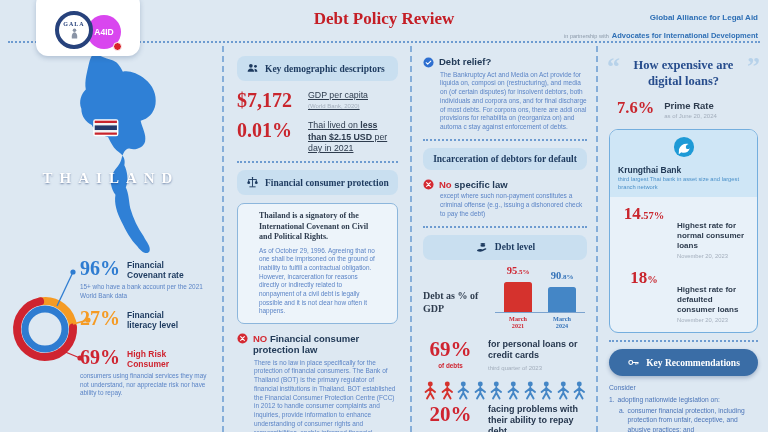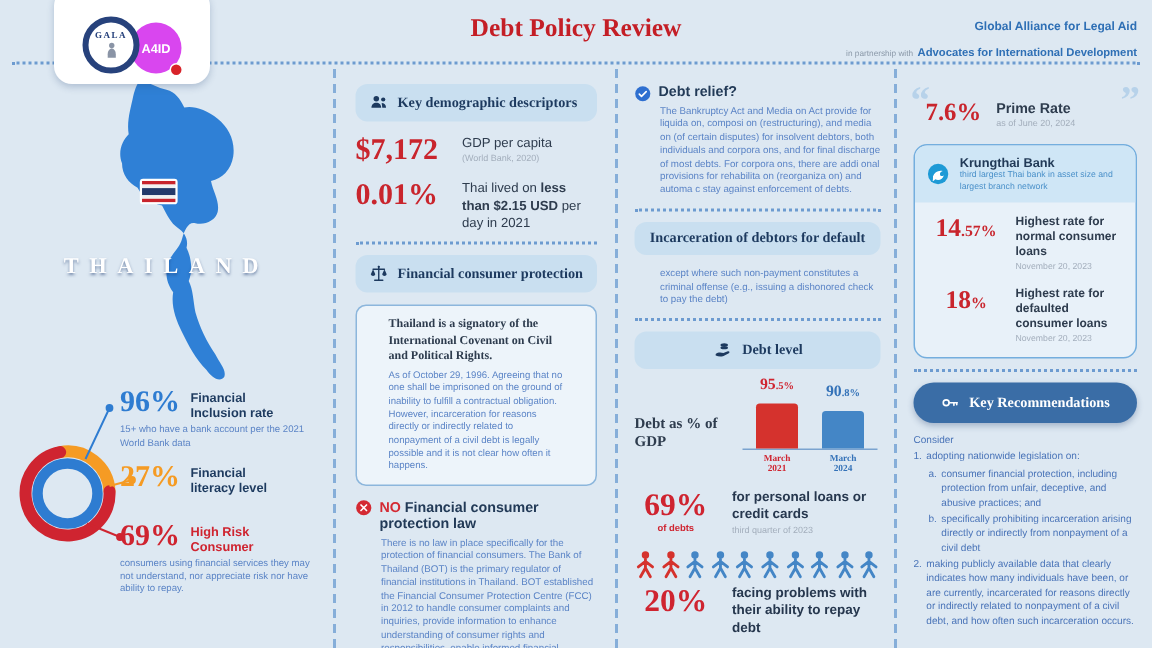--- a/index.html
+++ b/index.html
@@ -49,21 +49,21 @@
   .item{margin-top:9px;}
   .item-head{display:flex;align-items:flex-start;gap:5px;}
   .item-head svg{flex:0 0 auto;margin-top:0.5px;}
   .item-title{font-size:9.5px;font-weight:bold;color:#223a57;line-height:1.2;}
   .item-title .no{color:#d42a33;}
   .item-body{font-size:6.5px;color:#5b84c6;line-height:1.35;margin:3px 0 0 17px;}
 
   
   .metric{display:flex;align-items:flex-start;gap:9px;margin-top:9px;}
   .metric-val{font-family:"Liberation Serif",serif;font-weight:bold;font-size:20px;color:#c9252d;line-height:1;min-width:62px;}
-  .metric-txt{font-size:8.8px;color:#2e3c4e;line-height:1.3;font-weight:bold;}
+  .metric-txt{font-size:8.8px;color:#2e3c4e;line-height:1.3;font-weight:bold;text-decoration:underline;}
   .metric-txt .plain{font-weight:normal;}
   .metric-src{font-size:6px;color:#a3aebc;margin-top:2px;font-weight:normal;}
   .covenant{border:1.2px solid #8cb6dc;background:#edf4fa;border-radius:7px;padding:7px 21px;margin-top:8px;}
   .covenant-head{font-family:"Liberation Serif",serif;font-weight:bold;font-size:8px;color:#2e3c4e;line-height:1.3;}
   .covenant-body{font-size:6.4px;color:#5b84c6;line-height:1.35;margin-top:4px;}
 
   
   .unknown-row{display:flex;align-items:center;gap:7px;margin-top:8px;}
   .unknown-txt{font-size:8.8px;font-weight:bold;color:#223a57;}
   .unknown-txt .no{color:#d42a33;}
@@ -90,27 +90,27 @@
   .dl-title-wrap{position:relative;padding:0 14px;margin-top:2px;}
   .dl-title{font-family:"Liberation Serif",serif;font-weight:bold;font-size:12.5px;color:#274d8d;text-align:center;line-height:1.25;}
   .q{position:absolute;font-family:"Liberation Serif",serif;font-weight:bold;font-size:26px;color:#b7d2ea;line-height:1;}
   .q-left{left:-2px;top:-4px;}
   .q-right{right:-2px;top:-4px;}
   .prime{display:flex;gap:10px;align-items:flex-start;margin:11px 0 0 8px;}
   .prime-val{font-family:"Liberation Serif",serif;font-weight:bold;font-size:16.5px;color:#c9252d;line-height:1;}
   .prime-label{font-size:9.5px;font-weight:bold;color:#2e3c4e;}
   .prime-note{font-size:6px;color:#a3aebc;margin-top:2px;}
   .bank-card{border:1.3px solid #74aede;border-radius:9px;background:#e8f1f9;margin-top:10px;overflow:hidden;}
-  .bank-head{background:#cfe6f6;padding:6px 8px;display:flex;gap:7px;align-items:center;}
+  .bank-head{background:#cfe6f6;padding:6px 8px;display:flex;gap:7px;align-items:center;flex-direction:column;}
   .bank-name{font-size:8.5px;font-weight:bold;color:#223a57;}
   .bank-desc{font-size:5.8px;color:#4a90c9;line-height:1.3;margin-top:1px;}
   .rate{display:flex;gap:9px;align-items:flex-start;padding:8px 10px 2px;}
   .rate-val{font-family:"Liberation Serif",serif;font-weight:bold;color:#c9252d;font-size:17px;line-height:1;min-width:48px;text-align:center;}
   .rate-val .sm{font-size:10.5px;}
-  .rate-label{font-size:8px;font-weight:bold;color:#2e3c4e;line-height:1.25;}
+  .rate-label{font-size:8px;font-weight:bold;color:#2e3c4e;line-height:1.25;margin-top:16px;}
   .rate-note{font-size:5.8px;color:#a3aebc;margin-top:2px;font-weight:normal;}
   .reco-btn{display:flex;align-items:center;justify-content:center;gap:6px;background:#3a6da6;border:none;border-radius:15px;width:100%;padding:7px 0;margin-top:3px;box-shadow:0 2px 4px rgba(30,60,110,.3);cursor:pointer;}
   .reco-btn span{color:#fff;font-family:"Liberation Serif",serif;font-weight:bold;font-size:9.5px;}
   .reco{font-size:6.7px;color:#4a74b8;line-height:1.4;margin-top:7px;}
   .reco .intro{margin-bottom:1px;}
   .reco-item{display:flex;gap:3px;margin-top:2px;}
   .reco-item.lvl2{margin-left:10px;}
   .reco-item .marker{flex:0 0 auto;}
 </style>
 </head>
@@ -167,21 +167,21 @@
         <circle cx="73" cy="26" r="2.6" fill="#2e7cd1"></circle>
         <path d="M73,78 L88,74" stroke="#f59b24" stroke-width="1.3"></path>
         <circle cx="88" cy="74" r="2.6" fill="#f59b24"></circle>
         <path d="M58,103 L80,112" stroke="#cf2430" stroke-width="1.3"></path>
         <circle cx="80" cy="112" r="2.6" fill="#cf2430"></circle>
       </svg>
 
       <div class="stat" style="top:212px;">
         <div class="stat-line">
           <span class="stat-val s-blue serif">96%</span>
-          <span class="stat-label">Financial Inclusion rate</span>
+          <span class="stat-label">Financial Covenant rate</span>
         </div>
         <div class="stat-note">15+ who have a bank account per the 2021 World Bank data</div>
       </div>
 
       <div class="stat" style="top:262px;">
         <div class="stat-line">
           <span class="stat-val s-orange serif">27%</span>
           <span class="stat-label">Financial literacy level</span>
         </div>
       </div>
@@ -263,20 +263,27 @@
         <div class="item-body">The Bankruptcy Act and Media on Act provide for liquida on, composi on (restructuring), and media on (of certain disputes) for insolvent debtors, both individuals and corpora ons, and for final discharge of most debts. For corpora ons, there are addi onal provisions for rehabilita on (reorganiza on) and automa c stay against enforcement of debts.</div>
       </div>
 
       <hr class="dot-sep">
 
       <div class="pill center">
         <span>Incarceration of debtors for default</span>
       </div>
 
       <div class="item">
+        <div class="item-head">
+          <svg width="11" height="11" viewBox="0 0 24 24">
+              <circle cx="12" cy="12" r="11" fill="#d42a33"></circle>
+              <path d="M8 8l8 8M16 8l-8 8" stroke="#fff" stroke-width="2.4" stroke-linecap="round"></path>
+            </svg>
+          <span class="item-title"><span class="no">No</span><span> specific law</span></span>
+        </div>
         <div class="item-body" style="margin-top:2px;">except where such non-payment constitutes a criminal offense (e.g., issuing a dishonored check to pay the debt)</div>
       </div>
 
 
       <hr class="dot-sep">
 
       <div class="pill center">
         <svg width="14" height="13" viewBox="0 0 24 24">
           <ellipse cx="13.5" cy="5.5" rx="4.6" ry="2" fill="#1d3a5f"></ellipse>
           <ellipse cx="13.5" cy="8.8" rx="4.6" ry="2" fill="#1d3a5f"></ellipse>
@@ -367,20 +374,21 @@
         <div class="bigstat-txt">
           <div class="l">facing problems with their ability to repay debt</div>
 
         </div>
       </div>
     </section>
 
     <section class="col col4">
       <div class="dl-title-wrap">
         <span class="q q-left">“</span>
+        <div class="dl-title">How expensive are digital loans?</div>
         <span class="q q-right">”</span>
       </div>
 
       <div class="prime">
         <span class="prime-val">7.6%</span>
         <span>
           <div class="prime-label">Prime Rate</div>
           <div class="prime-note">as of June 20, 2024</div>
         </span>
       </div>

